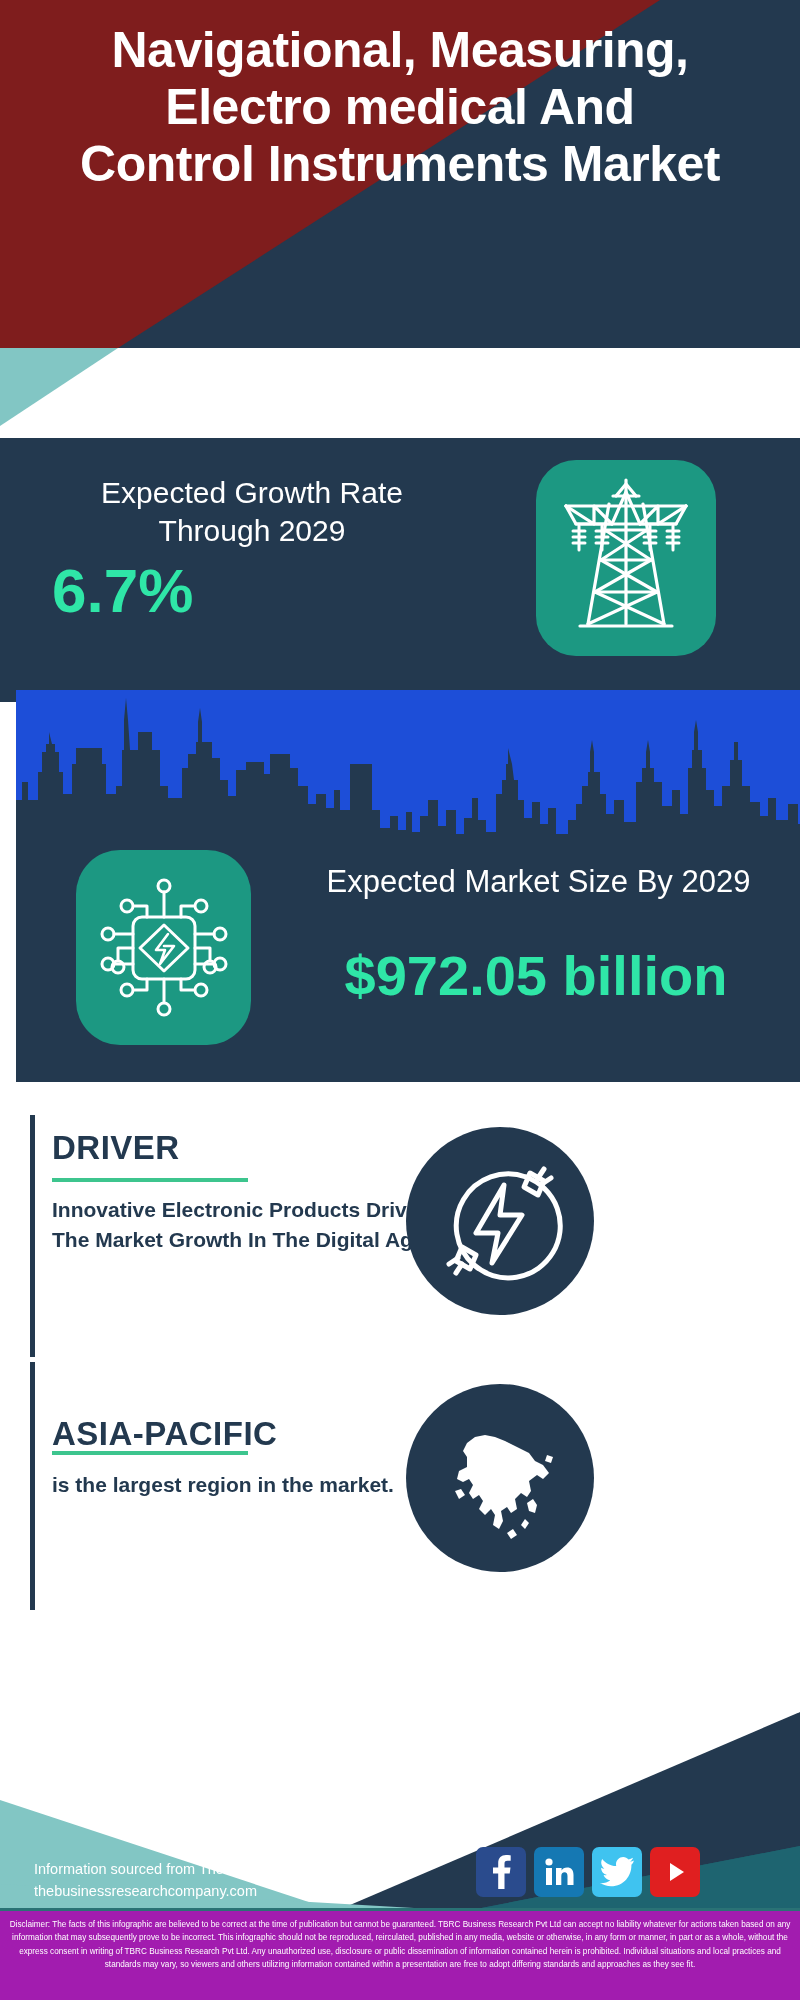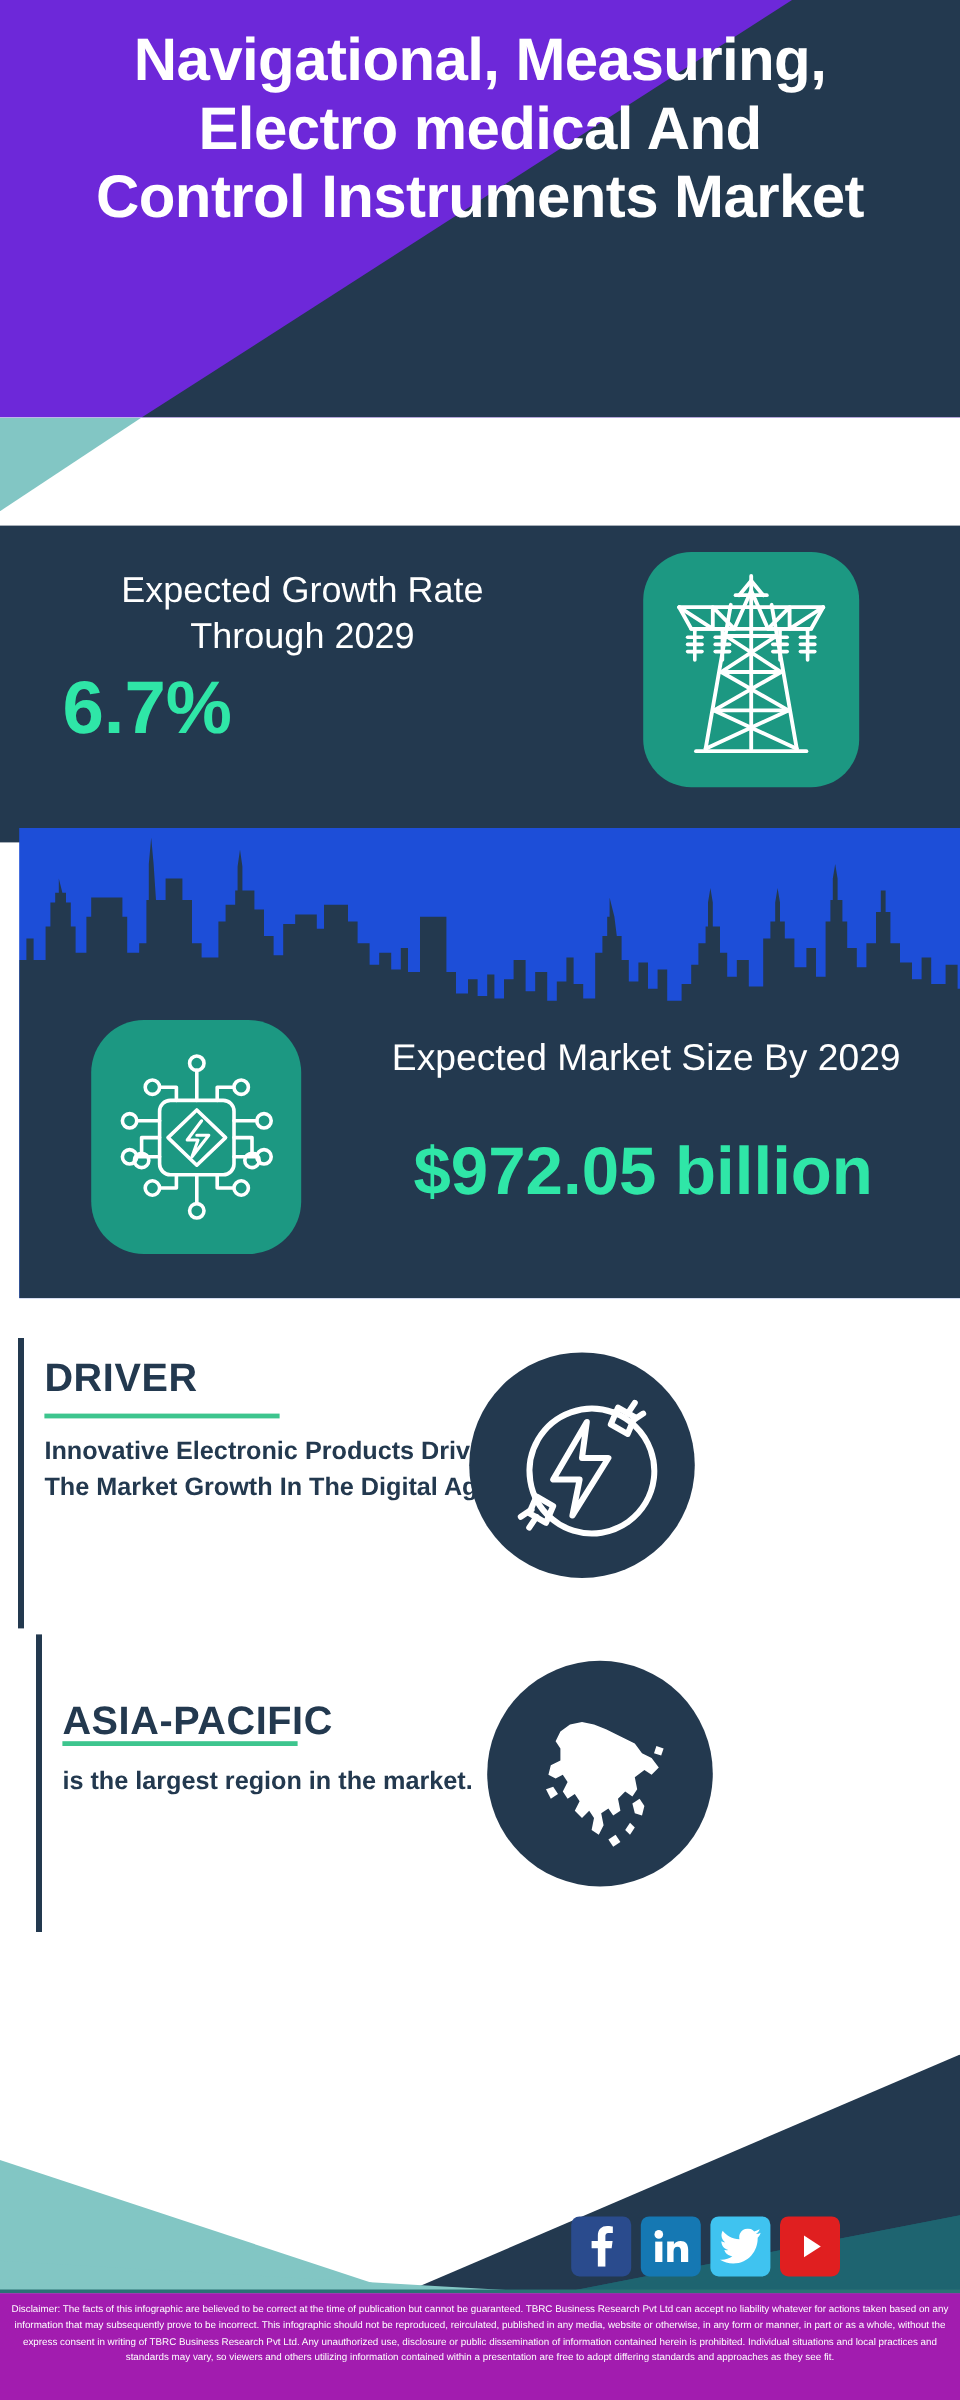--- a/index.html
+++ b/index.html
@@ -5,21 +5,21 @@
   * { margin:0; padding:0; box-sizing:border-box; }
   html,body { background:#fff; }
   body {
     width:800px; height:2000px; position:relative; overflow:hidden;
     font-family:"Liberation Sans", sans-serif;
   }
 
   
   #header {
     position:absolute; left:0; top:0; width:800px; height:348px;
-    background:#6d28d9; overflow:hidden;
+    background:#7f1d1d; overflow:hidden;
   }
   #header-diag {
     position:absolute; left:0; top:0; width:800px; height:348px;
   }
   #header-title {
     position:absolute; left:0; top:22px; width:800px;
     text-align:center; color:#ffffff;
     font-family:"Liberation Sans", sans-serif;
     font-weight:bold; font-size:50px; line-height:1.14;
     letter-spacing:-0.5px;
@@ -90,21 +90,21 @@
   .info-rule { position:absolute; height:4px; background:#3DC58E; }
   .info-text {
     position:absolute; color:#23394F; font-weight:bold; font-size:21px;
     line-height:1.42;
   }
   .info-circle {
     position:absolute; background:#23394F; border-radius:50%;
     display:flex; align-items:center; justify-content:center;
   }
 
-  #driver-block { left:15px; top:33px; width:740px; height:242px; }
+  #driver-block { left:30px; top:33px; width:740px; height:242px; }
   #driver-bar { height:242px; }
   #driver-heading { left:22px; top:14px; font-size:33px; }
   #driver-rule { left:22px; top:63px; width:196px; }
   #driver-text { left:22px; top:80px; width:380px; }
   #driver-circle { left:376px; top:12px; width:188px; height:188px; }
 
   #region-block { left:30px; top:280px; width:740px; height:248px; }
   #region-bar { height:248px; }
   #region-heading { left:22px; top:40px; font-size:33px;margin-top:13px; }
   #region-rule { left:22px; top:89px; width:196px; }
@@ -349,20 +349,24 @@
 
     <polygon points="0,132 336,243 0,243" fill="#82C6C4"></polygon>
 
     <polygon points="0,222 800,148 800,243 0,243" fill="#2A7275" opacity="0.0"></polygon>
     <polygon points="0,243 800,243 800,178 466,243" fill="#1E6470" opacity="0.92"></polygon>
     <polygon points="0,216 466,243 0,243" fill="#82C6C4"></polygon>
     <polygon points="466,243 800,178 800,243" fill="#1E6470"></polygon>
     <polygon points="0,243 800,243 800,240 0,240" fill="#2A7275"></polygon>
   </svg>
 
+  <div id="source-text">
+    <div>Information sourced from The Business Research Company</div>
+    <div>thebusinessresearchcompany.com</div>
+  </div>
 
   <div id="socials">
     <div class="social s-fb">
       <svg width="26" height="34" viewBox="0 0 26 34">
           <path fill="#fff" d="M16.5 34V18.6h5.2l.8-6h-6V8.7c0-1.7.5-2.9 3-2.9h3.2V.5C22.1.3 20.2 0 18 0c-4.6 0-7.8 2.8-7.8 8v4.6H5v6h5.2V34z"></path>
         </svg>
     </div>
     <div class="social s-in">
       <svg width="32" height="32" viewBox="0 0 32 32">
         <rect x="3" y="12" width="6" height="17" fill="#fff"></rect>

